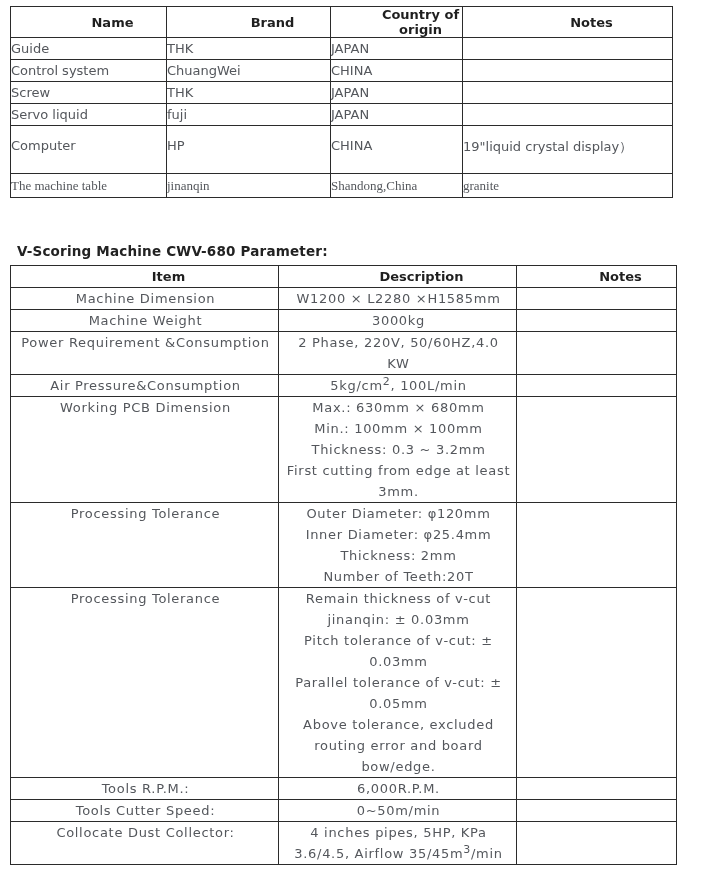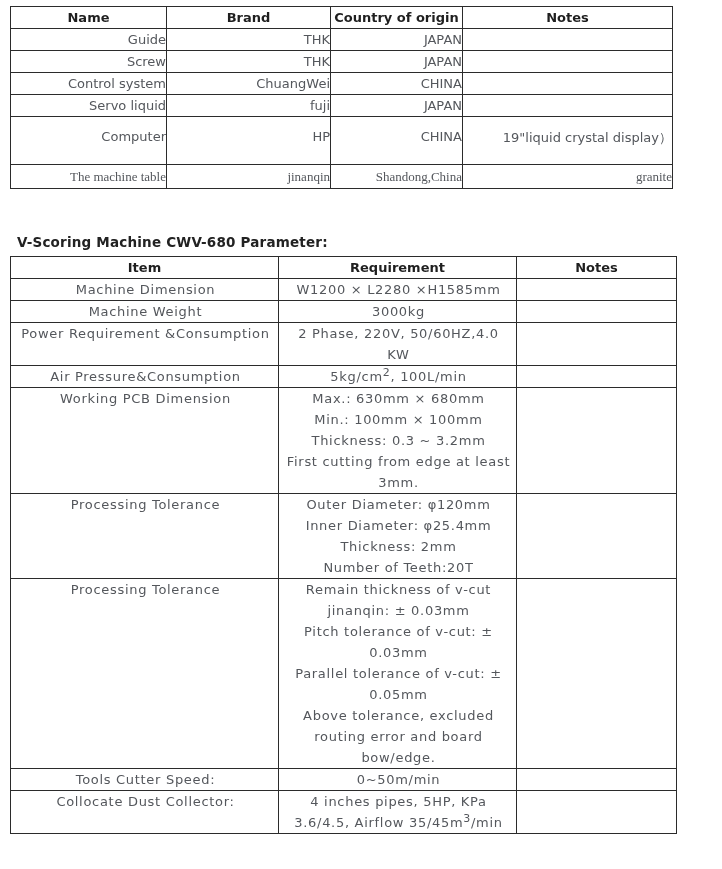--- a/index.html
+++ b/index.html
@@ -8,27 +8,27 @@
     width:722px; height:869px; box-sizing:border-box;
     padding:6px 0 0 10px; background:#ffffff; overflow:hidden;
   }
   table { border-collapse:collapse; table-layout:fixed; }
   th, td {
     border:1px solid #2b2b2b;
     font-size:13px;
     overflow:hidden;
     padding:0;
   }
-  th { color:#1f1f1f; font-weight:bold; text-align:center; }
+  th { color:#1f1f1f; font-weight:bold; text-align:center;padding-left:48px; }
   td { color:#54575c; }
 
   
   .t1 { width:662px; }
   .t1 th { height:21px; }
-  .t1 td { height:21px; text-align:right; }
+  .t1 td { height:21px; text-align:left; }
   .t1 tbody tr.tall td { height:35px; vertical-align:top; padding-top:12px; }
   .t1 tbody tr.last td { height:23px;font-family:Liberation Serif, serif; }
 
   
   .heading {
     margin:45px 0 0 7px;
     font-size:13.5px; font-weight:bold; color:#222222;
     letter-spacing:0.2px;
   }
 
@@ -65,29 +65,29 @@
       </tr>
     </thead>
     <tbody>
         <tr>
           <td>Guide</td>
           <td>THK</td>
           <td>JAPAN</td>
           <td></td>
         </tr>
         <tr>
+          <td>Control system</td>
+          <td>ChuangWei</td>
+          <td>CHINA</td>
+          <td></td>
+        </tr>
+        <tr>
           <td>Screw</td>
           <td>THK</td>
           <td>JAPAN</td>
-          <td></td>
-        </tr>
-        <tr>
-          <td>Control system</td>
-          <td>ChuangWei</td>
-          <td>CHINA</td>
           <td></td>
         </tr>
         <tr>
           <td>Servo liquid</td>
           <td>fuji</td>
           <td>JAPAN</td>
           <td></td>
         </tr>
         <tr class="tall">
           <td>Computer</td>
@@ -108,21 +108,21 @@
 
   <table class="t2">
     <colgroup>
       <col style="width:268px">
         <col style="width:238px">
         <col style="width:160px">
     </colgroup>
     <thead>
       <tr>
         <th>Item</th>
-        <th>Requirement</th>
+        <th>Description</th>
         <th>Notes</th>
       </tr>
     </thead>
     <tbody>
         <tr>
           <td>Machine Dimension</td>
           <td>
             <div class="line"><span>W1200 × L2280 ×H1585mm</span></div>
           </td>
           <td></td>
@@ -179,20 +179,27 @@
             <div class="line"><span>0.03mm</span></div>
             <div class="line"><span>Parallel tolerance of v-cut: ±</span></div>
             <div class="line"><span>0.05mm</span></div>
             <div class="line"><span>Above tolerance, excluded</span></div>
             <div class="line"><span>routing error and board</span></div>
             <div class="line"><span>bow/edge.</span></div>
           </td>
           <td></td>
         </tr>
         <tr>
+          <td>Tools R.P.M.:</td>
+          <td>
+            <div class="line"><span>6,000R.P.M.</span></div>
+          </td>
+          <td></td>
+        </tr>
+        <tr>
           <td>Tools Cutter Speed:</td>
           <td>
             <div class="line"><span>0~50m/min</span></div>
           </td>
           <td></td>
         </tr>
         <tr>
           <td>Collocate Dust Collector:</td>
           <td>
             <div class="line"><span>4 inches pipes, 5HP, KPa</span></div>

